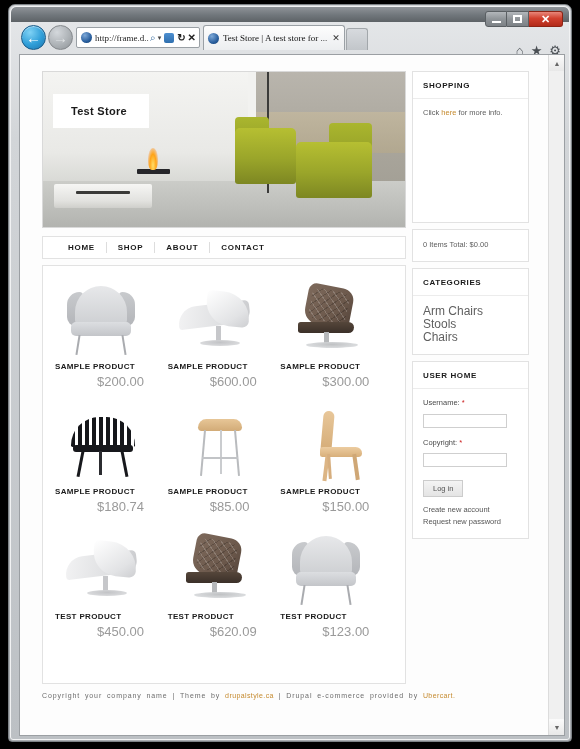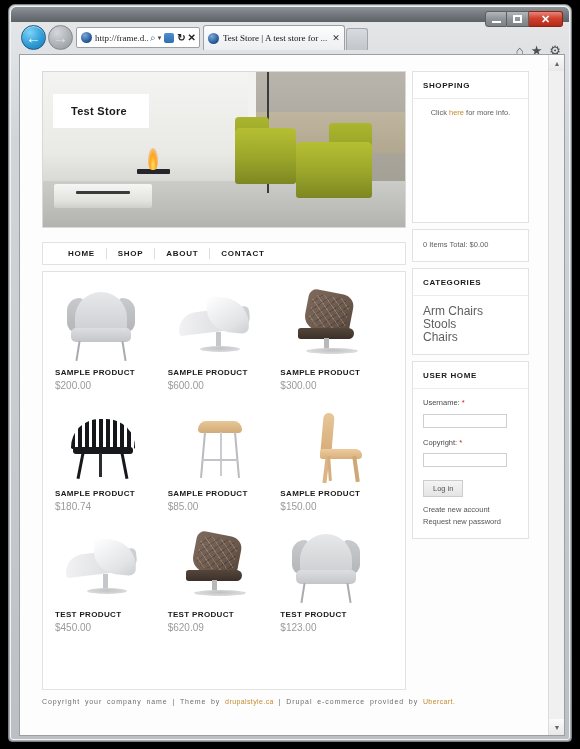--- a/index.html
+++ b/index.html
@@ -269,21 +269,21 @@
     background: #ffffff;
     padding: 11px 22px 11px 18px;
     z-index: 4;
   }
   #store-logo-text {
     font-size: 11px; font-weight: bold; color: #1b1b1b; letter-spacing: .3px;
   }
 
   
   #main-nav {
-    margin-top: 14px;
+    margin-top: 8px;
     height: 23px;
     background: #ffffff;
     border: 1px solid #e2e2e2;
     display: flex; align-items: center;
     padding-left: 14px;
   }
   .nav-item {
     font-size: 8px; font-weight: bold; color: #1a1a1a;
     letter-spacing: .7px; padding: 0 11px; cursor: pointer;
     border-right: 1px solid #dddddd;
@@ -304,21 +304,21 @@
   .product-image {
     height: 76px; width: 104px;
     position: relative;
     background: #ffffff;
     display: flex; align-items: flex-end; justify-content: center;
   }
   .product-title {
     font-size: 8px; font-weight: bold; color: #1a1a1a;
     letter-spacing: .35px; margin-top: 4px;
   }
-  .product-price { font-size: 10px; color: #9a9a9a; margin-top: 3px; }
+  .product-price { font-size: 13px; color: #9a9a9a; margin-top: 3px; margin-left: 42px; }
 
   
   .fx { position: absolute; }
   
   .f-wing .seatback {
     left: 20px; top: 4px; width: 52px; height: 40px;
     background: linear-gradient(to bottom,#e7e8ea,#cdcfd2);
     border-radius: 26px 26px 6px 6px;
   }
   .f-wing .wingL { left: 12px; top: 10px; width: 16px; height: 34px;
@@ -386,21 +386,21 @@
     letter-spacing: .6px;
     padding: 9px 10px 8px 10px;
     border-bottom: 1px solid #ececec;
   }
   .block-title.centered { text-align: center; }
   .block-body { padding: 9px 10px 10px 10px; }
   .block-text { font-size: 7.5px; color: #5f5f5f; line-height: 12px; }
   .link { color: #c58a2e; cursor: pointer; }
   .link-list-item { font-size: 12px; color: #5f5f5f; line-height: 13px; cursor: pointer; }
   #promotion-block { height: 152px; }
-  #promotion-block .block-body { padding-top: 8px; text-align: center; }
+  #promotion-block .block-body { padding-top: 8px; }
 
   
   .form-label { font-size: 7.5px; color: #4a4a4a; margin-bottom: 4px; }
   .req { color: #cc2222; }
   .text-input {
     width: 84px; height: 14px;
     border: 1px solid #cfcfcf; background: #ffffff;
     margin-bottom: 10px;
   }
   #login-button {

